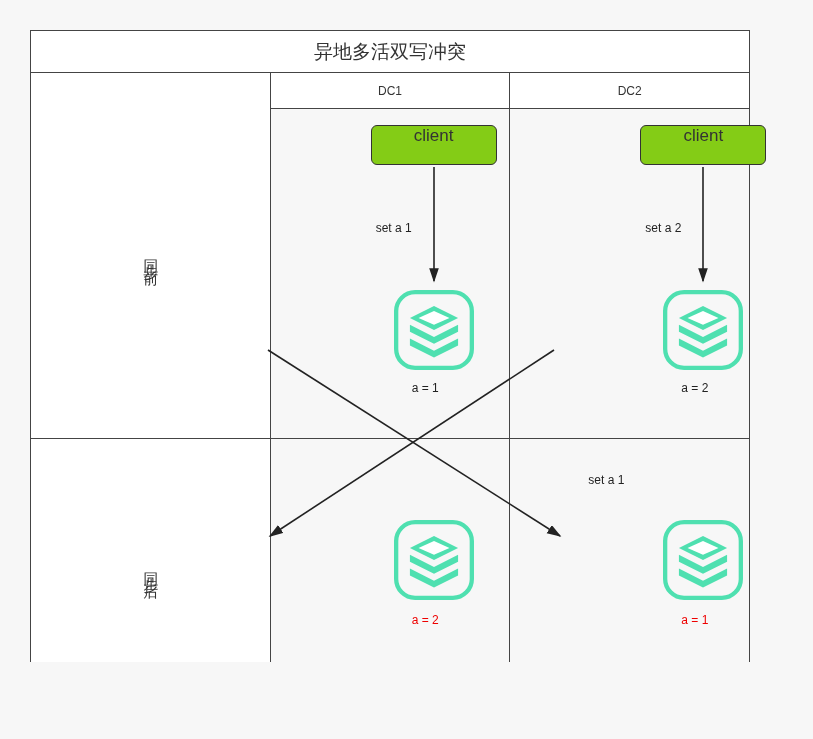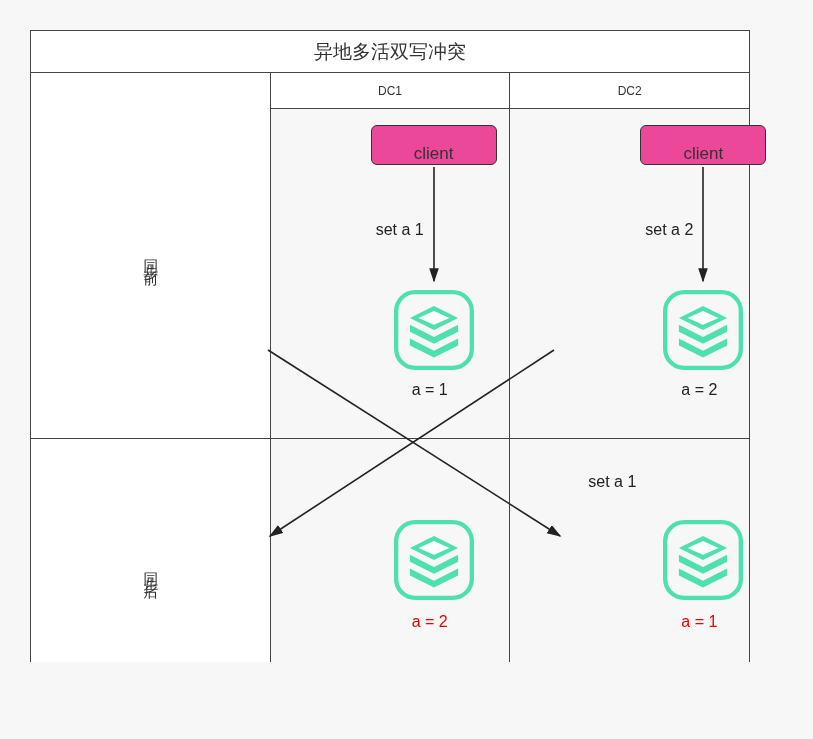--- a/index.html
+++ b/index.html
@@ -39,36 +39,36 @@
     letter-spacing: 6px;
     font-size: 15px;
   }
   .content-cell { position: relative; background: #f7f7f7 !important; }
   .row-before { height: 330px; }
   .row-after  { height: 260px; }
   .client-box {
     position: absolute;
     width: 126px;
     height: 40px;
-    background: #ec4899;
+    background: #84cc16;
     border: 1.5px solid #333;
     border-radius: 6px;
     display: flex;
-    align-items: flex-end;
+    align-items: flex-start;
     justify-content: center;
     font-size: 17px;
   }
   .db-icon {
     position: absolute;
     width: 86px;
     height: 86px;
   }
   .label {
     position: absolute;
-    font-size: 16px;
+    font-size: 12px;
     color: #222;
     white-space: nowrap;
   }
   .label.red { color: #e00; }
   svg.overlay {
     position: absolute;
     left: 0; top: 0;
     pointer-events: none;
   }
 </style>

